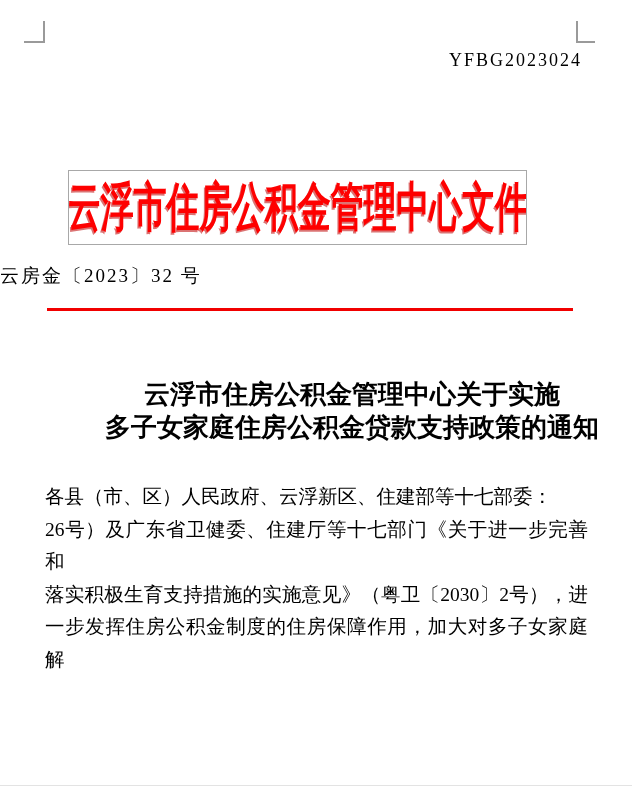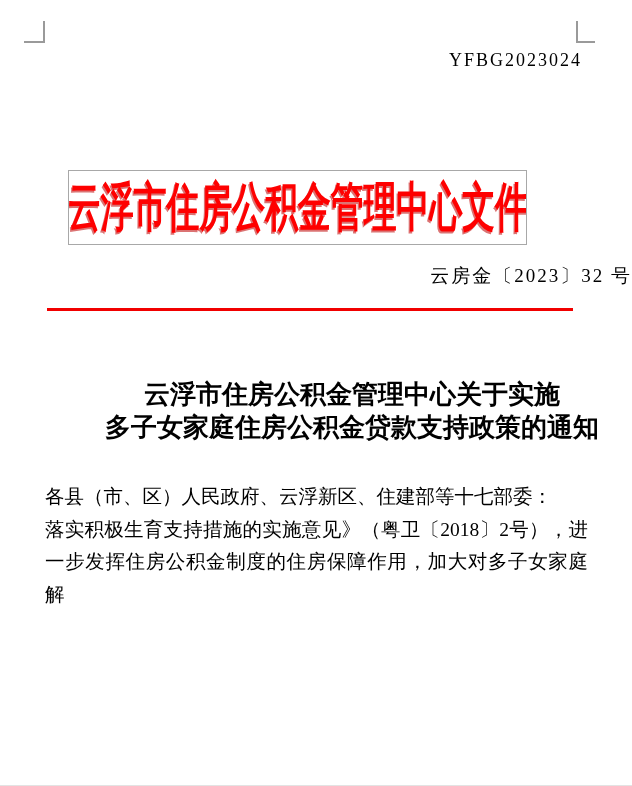--- a/index.html
+++ b/index.html
@@ -56,21 +56,21 @@
     transform: scaleX(0.62);
     transform-origin: center center;
     text-shadow: -2px 2px 0 rgba(190, 0, 0, 0.55);
     font-family: "Liberation Serif", "DejaVu Serif", serif;
   }
 
   .doc-number {
     position: absolute;
     top: 263px; left: 0;
     width: 100%;
-    text-align: right;
+    text-align: left;
     font-size: 19px;
     letter-spacing: 2px;
     color: #000000;
   }
 
   .red-rule {
     position: absolute;
     left: 47px; top: 308px;
     width: 526px; height: 3px;
     background: #f10000;
@@ -125,18 +125,19 @@
   <div class="red-rule"></div>
 
   <div class="notice-title">
     <span>云浮市住房公积金管理中心关于实施</span><br>
     <span>多子女家庭住房公积金贷款支持政策的通知</span>
   </div>
 
   <div class="body-text">
     <div class="line">各县（市、区）人民政府、云浮新区、住建部等十七部委：</div>
     <div>
-        <div class="line p-line">落实积极生育支持措施的实施意见》（粤卫〔2018〕2号），进</div>
+        <div class="line p-line">26号）及广东省卫健委、住建厅等十七部门《关于进一步完善和</div>
+        <div class="line p-line">落实积极生育支持措施的实施意见》（粤卫〔2030〕2号），进</div>
         <div class="line p-line">一步发挥住房公积金制度的住房保障作用，加大对多子女家庭解</div>
       </div>
   </div>
 
 </div>
 
 </body></html>

